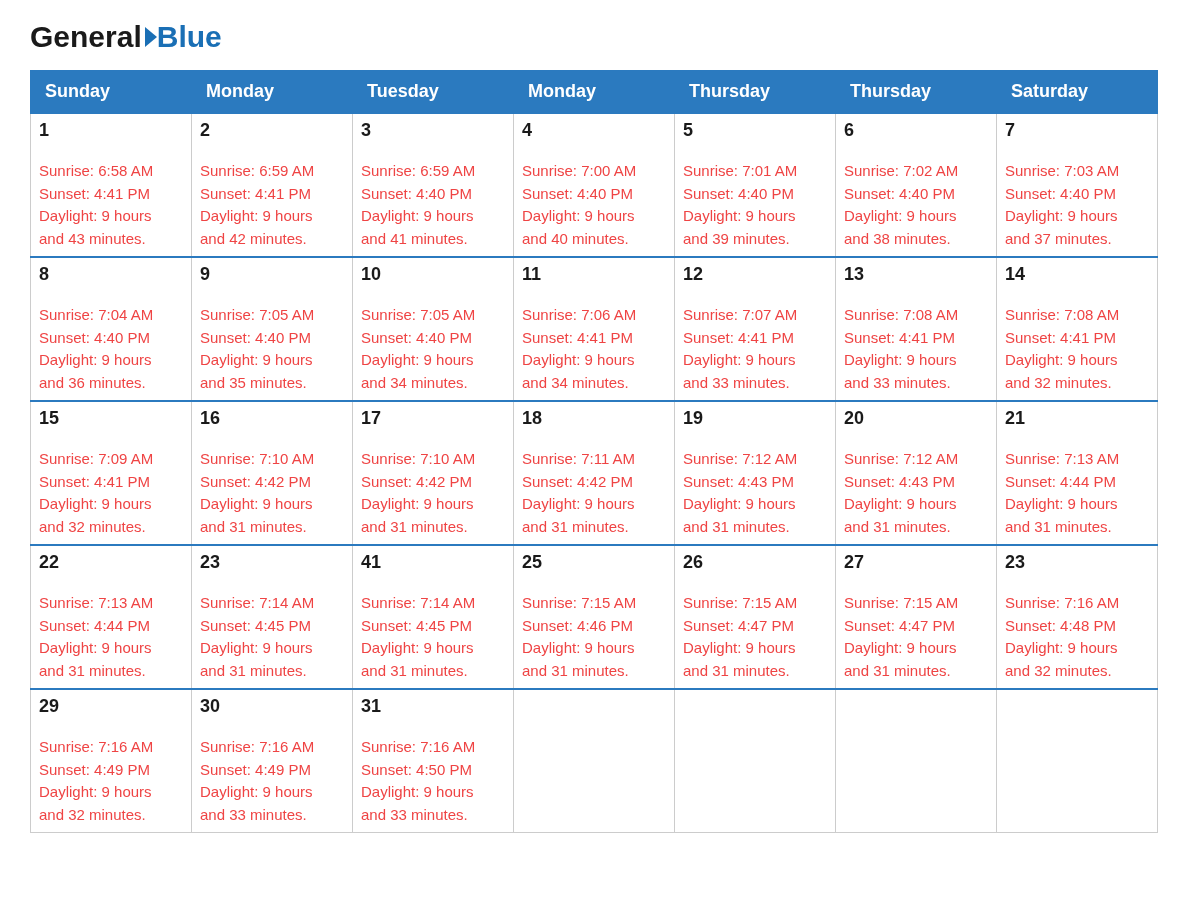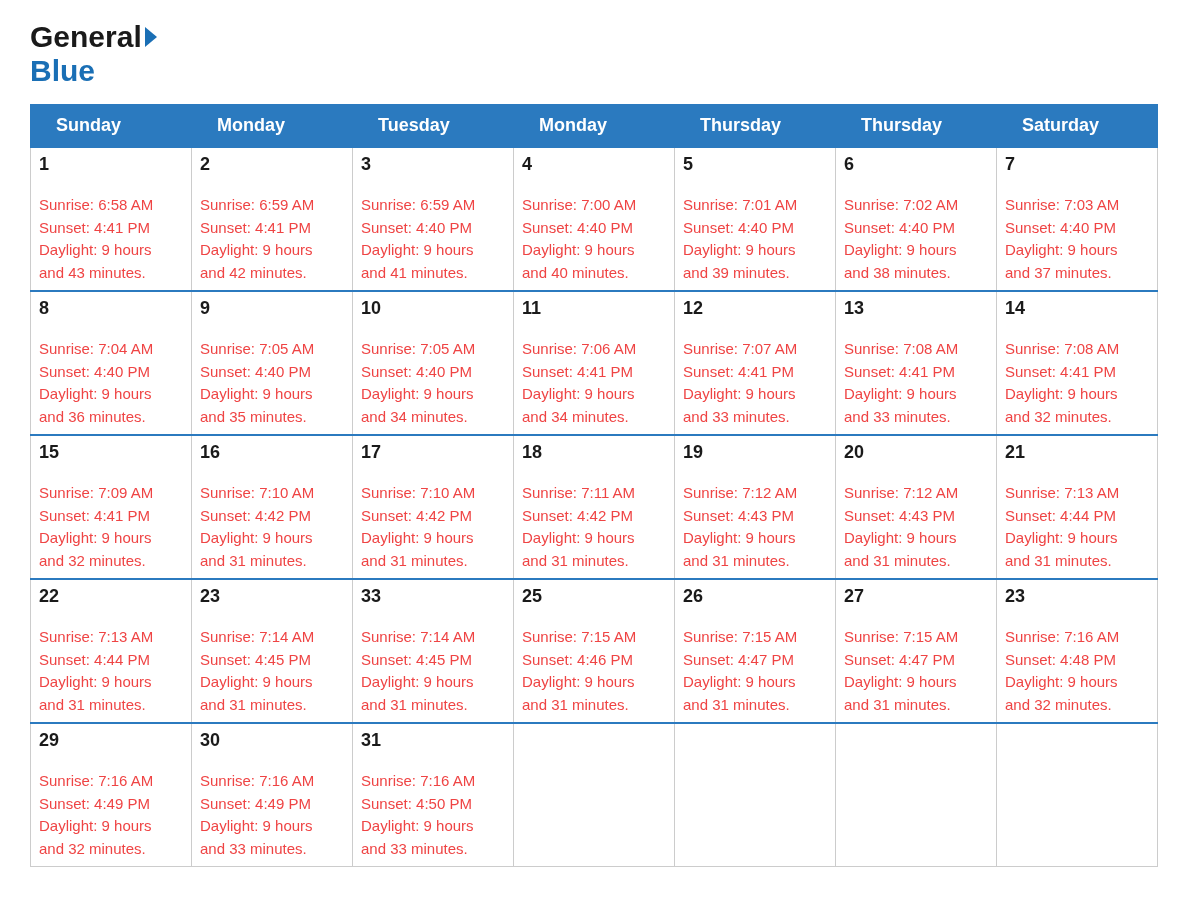--- a/index.html
+++ b/index.html
@@ -11,21 +11,20 @@
       min-height: 918px;
     }
     .header {
       display: flex;
       justify-content: space-between;
       align-items: flex-start;
       margin-bottom: 16px;
     }
     .logo {
       display: flex;
-      flex-direction: column;
       align-items: flex-start;
     }
     .title-block {
       text-align: right;
     }
     .month-year {
       font-size: 48px;
       font-weight: bold;
       color: #1a1a1a;
       line-height: 1.1;
@@ -38,21 +37,21 @@
     .calendar {
       width: 100%;
       border-collapse: collapse;
       border: 1px solid #ccc;
     }
     .calendar thead tr th {
       background-color: #2b7abf;
       color: #fff;
       font-size: 18px;
       font-weight: bold;
-      padding: 10px 25px;
+      padding: 10px 14px;
       text-align: left;
       border: 1px solid #2b7abf;
     }
     .calendar tbody tr td {
       vertical-align: top;
       padding: 6px 8px;
       border: 1px solid #ccc;
       border-top: 2px solid #2b7abf;
       font-size: 13px;
       color: #222;
@@ -339,21 +338,21 @@
         <td>
           <span class="day-number">23</span>
           <div class="day-info">
             Sunrise: 7:14 AM<br>
             Sunset: 4:45 PM<br>
             Daylight: 9 hours<br>
             and 31 minutes.
           </div>
         </td>
         <td>
-          <span class="day-number">33</span>
+          <span class="day-number">41</span>
           <div class="day-info">
             Sunrise: 7:14 AM<br>
             Sunset: 4:45 PM<br>
             Daylight: 9 hours<br>
             and 31 minutes.
           </div>
         </td>
         <td>
           <span class="day-number">25</span>
           <div class="day-info">

